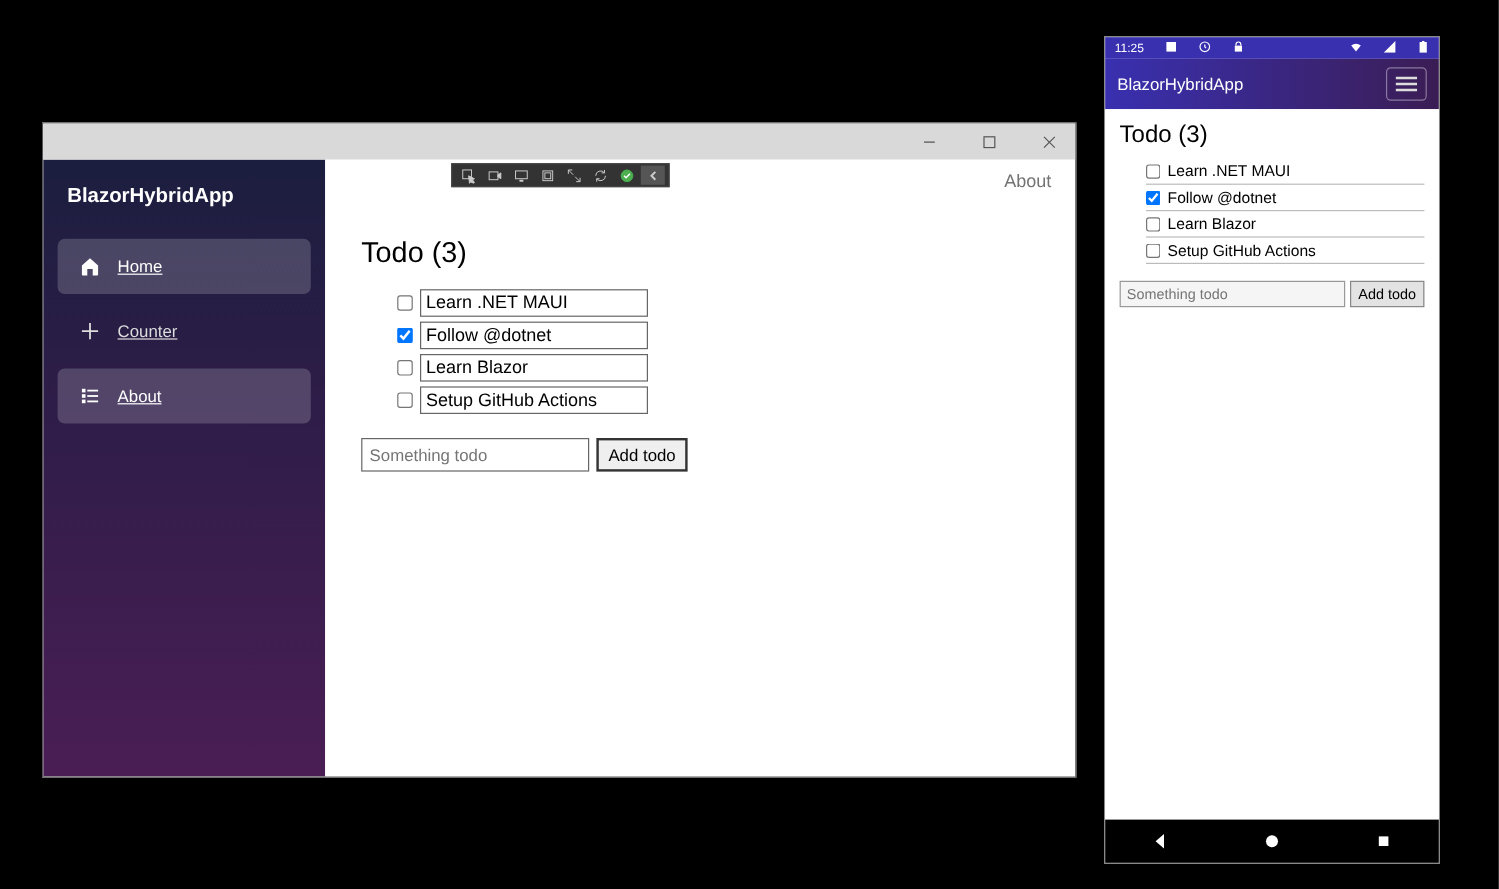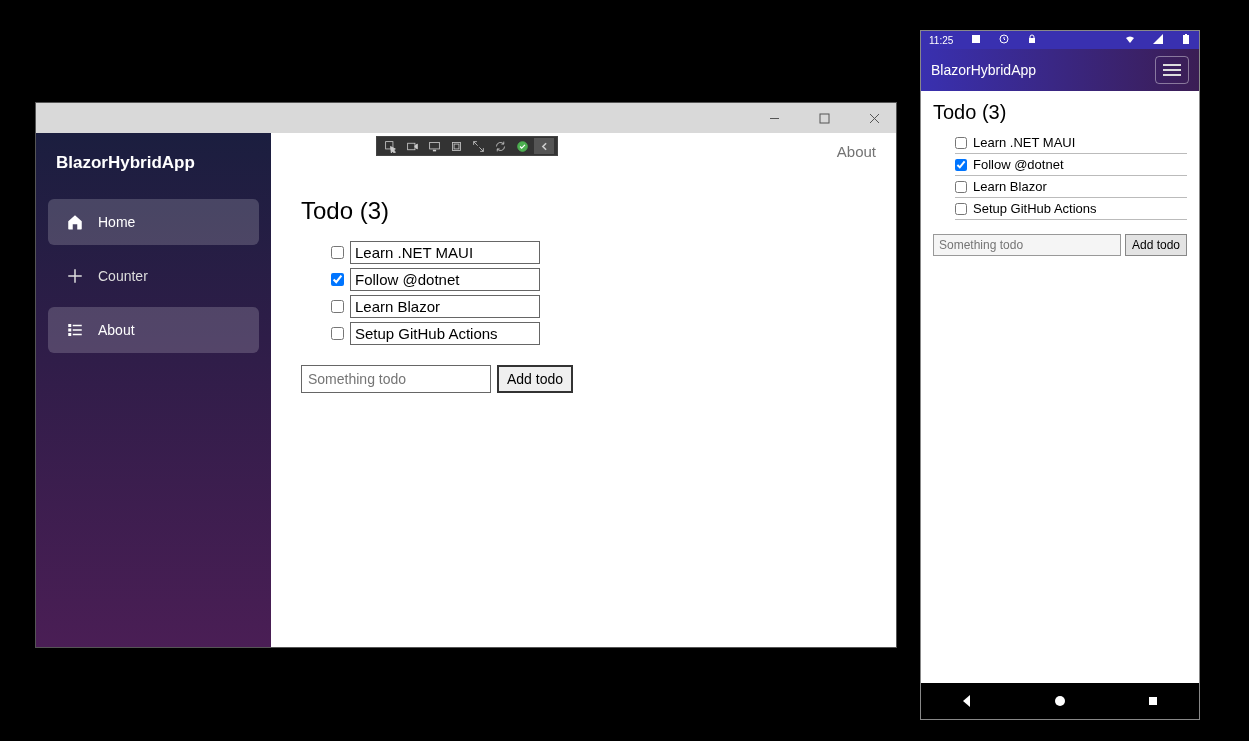--- a/index.html
+++ b/index.html
@@ -58,20 +58,21 @@
     }
     .nav-item {
       display: flex;
       align-items: center;
       gap: 14px;
       padding: 14px 18px;
       margin: 4px 12px;
       border-radius: 6px;
       color: #ddd;
       font-size: 14px;
+      text-decoration: underline;
     }
     .nav-item.active {
       background: rgba(255,255,255,0.18);
       color: #fff;
     }
     .nav-item .ico { width: 18px; height: 18px; display: inline-flex; align-items:center; justify-content:center; }
     .nav-item .ico svg { width: 18px; height: 18px; fill: currentColor; }
 
     .main {
       flex: 1;

